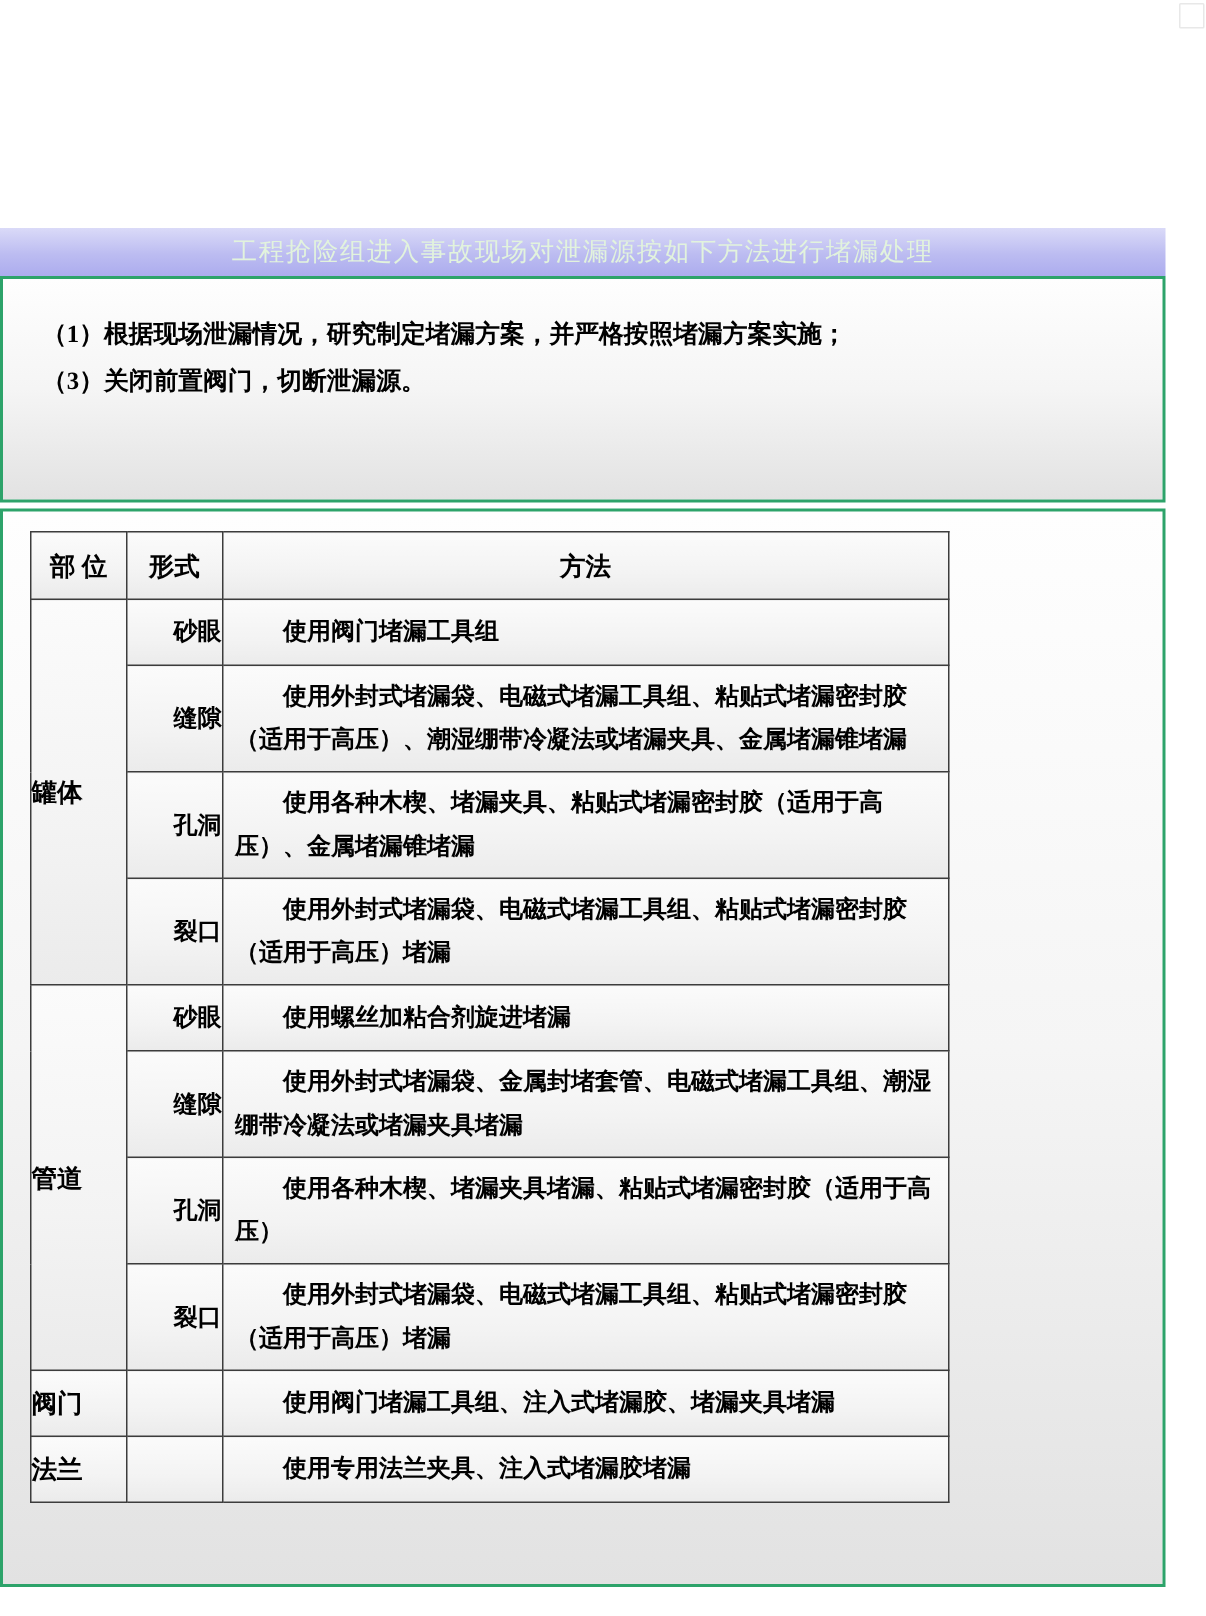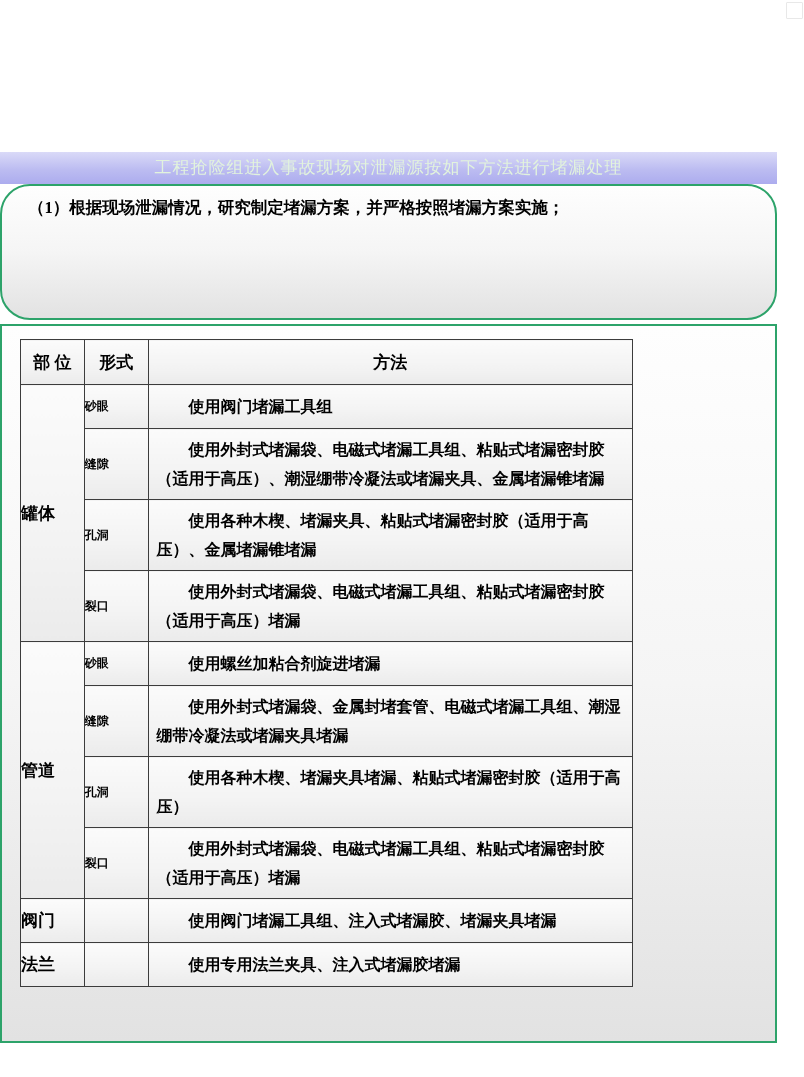--- a/index.html
+++ b/index.html
@@ -14,60 +14,61 @@
   .content { position:absolute; left:0; top:152px; width:777px; }
   .banner {
     width:777px; height:32px; line-height:32px; text-align:center;
     background:linear-gradient(180deg,#dadaf8 0%,#bcbcf1 55%,#acacee 100%);
     color:#e2f3dd; font-size:17px; letter-spacing:1px;
   }
   .panel {
     width:773px; box-sizing:content-box; border:2px solid #2da36a;
     background:linear-gradient(180deg,#fefefe 0%,#f5f5f5 50%,#e2e2e2 100%);
   }
-  .intro-panel { height:130px; padding-top:2px;border-radius:30px; }
+  .intro-panel { height:130px; padding-top:17px; }
   .intro-panel p { margin:9px 10px 0 10px; font-size:16.5px; font-weight:bold; line-height:22px; }
   .intro-line { padding-left:16px; }
   .intro-note { padding-left:4px; }
   .banner-2 { margin-top:4px; }
   .table-panel { margin-top:4px; height:715px; }
   table.methods {
     border-collapse:collapse; margin:13px 0 0 18px; width:613px;
     font-weight:bold; font-size:16px;
   }
   table.methods th, table.methods td {
     border:1px solid #3c3c3c;
     background:linear-gradient(180deg,#fbfbfb 0%,#f3f3f3 60%,#ebebeb 100%);
     padding:0;
   }
   table.methods th { height:44px; font-size:17px; font-weight:bold; text-align:center; }
   th.part-col, td.part-cell { border:2px solid #2da36a; }
   col.c-part { width:75px; } col.c-form { width:75px; } col.c-method { width:587px; }
   td.part-cell { font-size:17px; }
-  td.form-cell { text-align:left; height:43px; font-size:12px; }
+  td.form-cell { text-align:right; height:43px; font-size:16px; }
   td.method-cell { text-align:left; vertical-align:middle; }
   td.method-cell .method-text {
     display:block; margin:6px 8px 6px 8px; line-height:29px; text-indent:2em;
   }
 </style>
 </head>
 <body>
 
 <div class="page">
 
   <div class="corner-box"></div>
 
   <div class="content">
 
     <div class="banner">
       <span>工程抢险组进入事故现场对泄漏源按如下方法进行堵漏处理</span>
     </div>
 
     <div class="panel intro-panel">
       <p class="intro-line">（1）根据现场泄漏情况，研究制定堵漏方案，并严格按照堵漏方案实施；</p>
+      <p class="intro-line">（3）关闭前置阀门，切断泄漏源。</p>
     </div>
 
 
     <div class="panel table-panel">
       <table class="methods">
         <colgroup>
             <col class="c-part">
             <col class="c-form">
             <col class="c-method">
           </colgroup>

